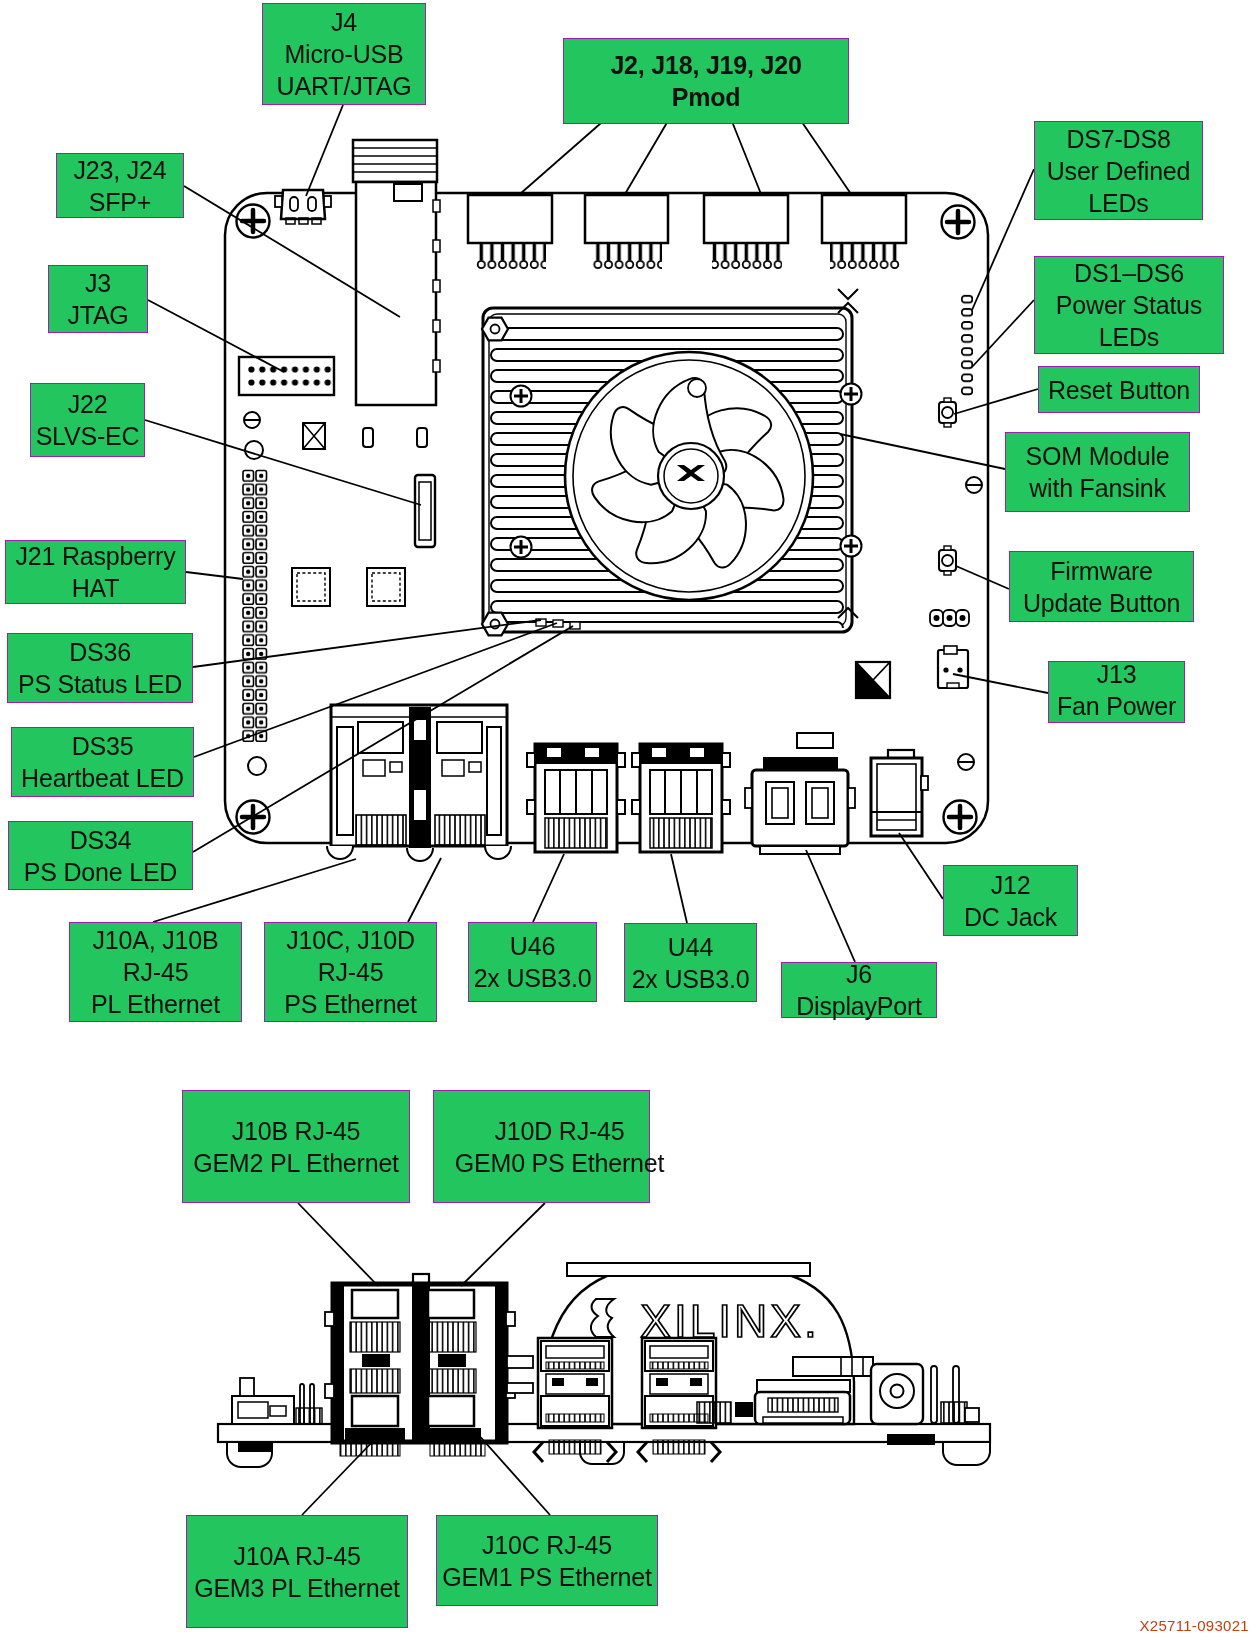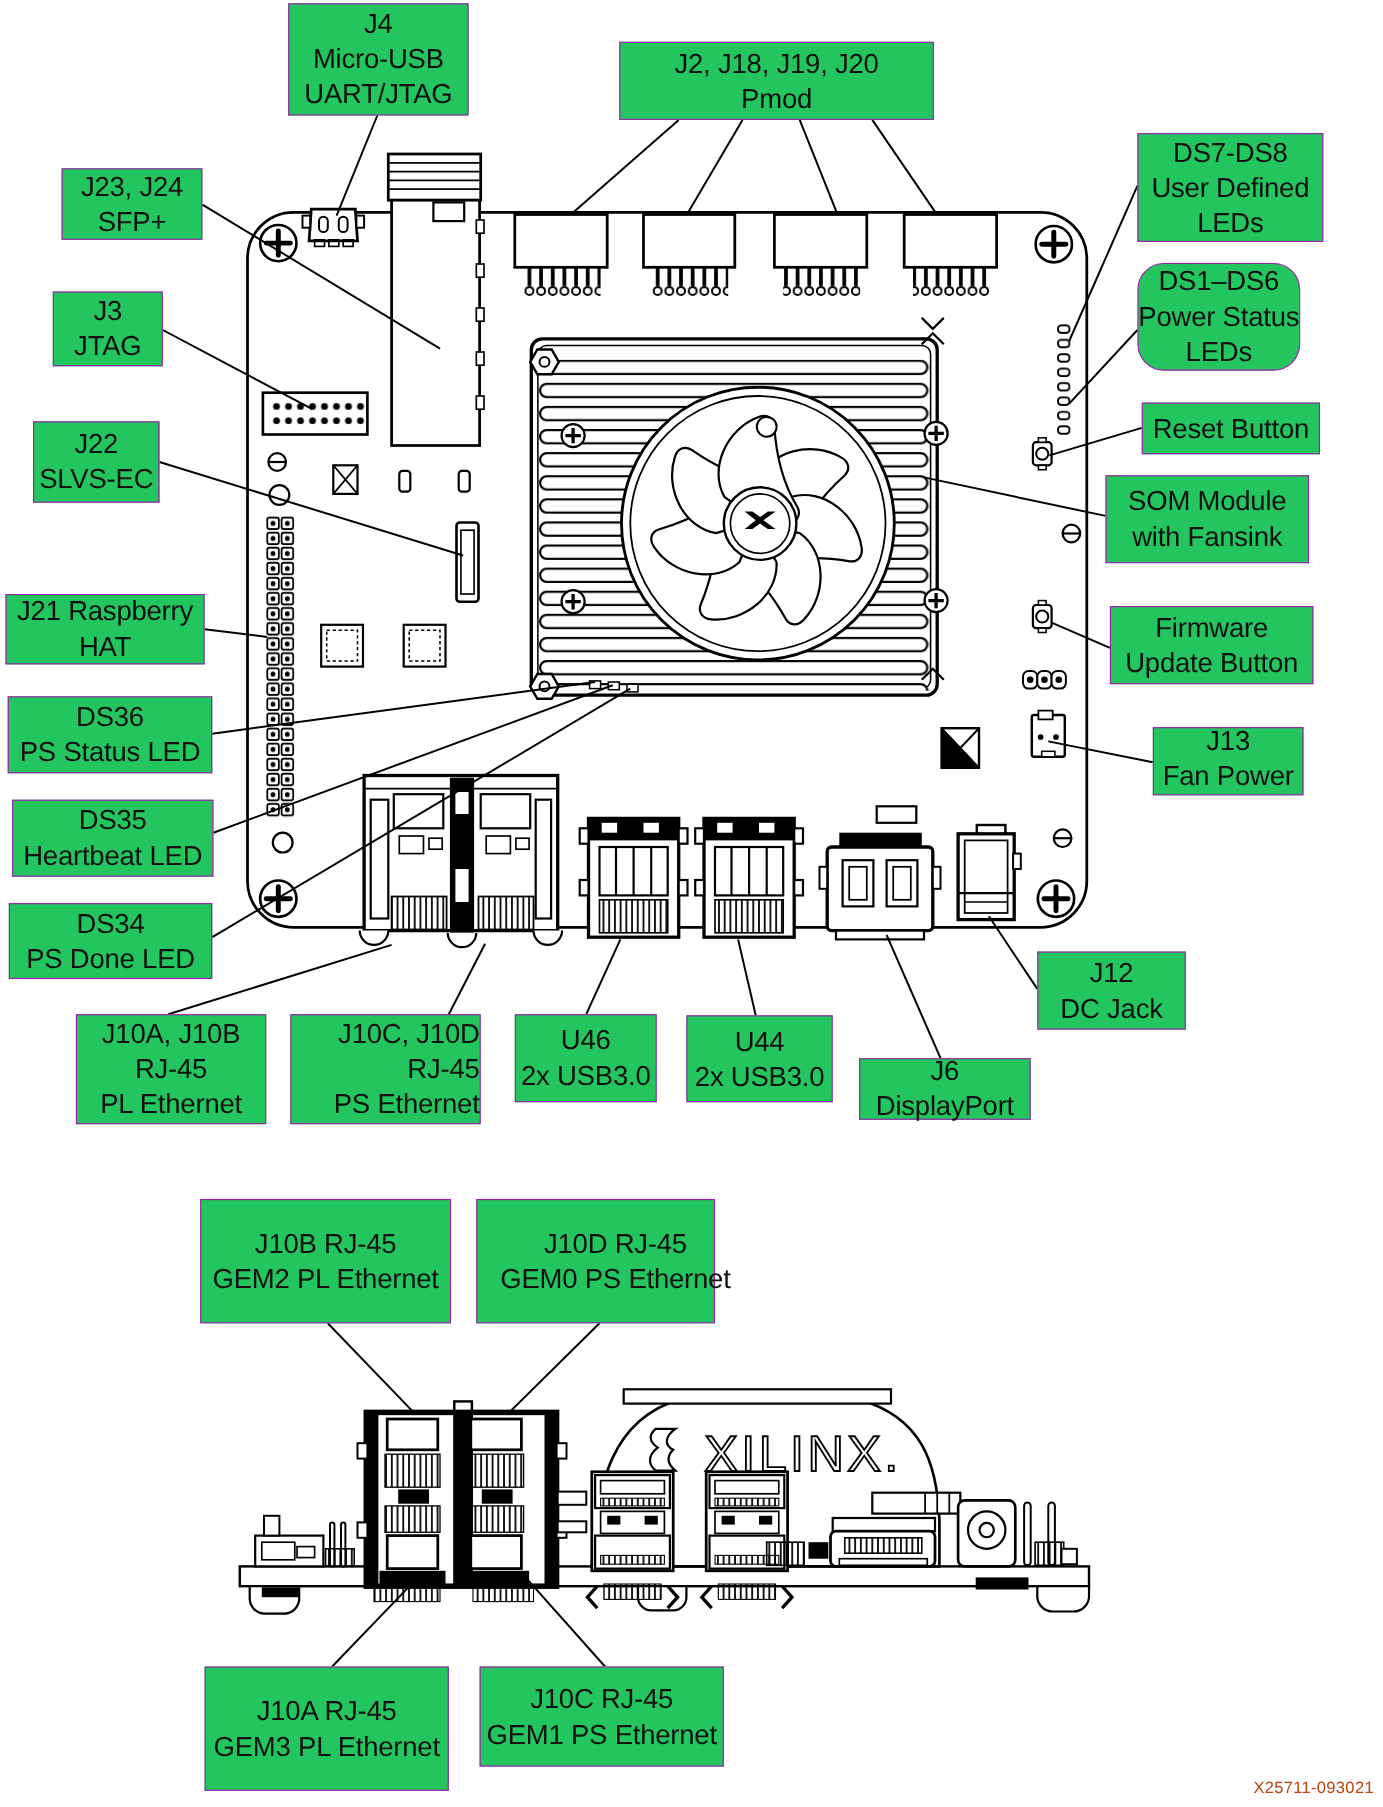--- a/index.html
+++ b/index.html
@@ -385,38 +385,38 @@
         <line x1="550" y1="1515" x2="476" y2="1432"></line>
       </g>
 </svg>
 
 <div id="callouts">
       <div class="callout" style="left: 262px; top: 3px; width: 164px; height: 102px;">
         <div class="cline">J4</div>
         <div class="cline">Micro-USB</div>
         <div class="cline">UART/JTAG</div>
       </div>
-      <div class="callout" style="left: 563px; top: 38px; width: 286px; height: 71px;">
+      <div class="callout" style="left: 563px; top: 38px; width: 286px; height: 86px; font-weight: bold;">
         <div class="cline">J2, J18, J19, J20</div>
         <div class="cline">Pmod</div>
       </div>
       <div class="callout" style="left: 56px; top: 153px; width: 128px; height: 65px;">
         <div class="cline">J23, J24</div>
         <div class="cline">SFP+</div>
       </div>
       <div class="callout" style="left: 1034px; top: 121px; width: 169px; height: 99px;">
         <div class="cline">DS7-DS8</div>
         <div class="cline">User Defined</div>
         <div class="cline">LEDs</div>
       </div>
       <div class="callout" style="left: 48px; top: 265px; width: 100px; height: 68px;">
         <div class="cline">J3</div>
         <div class="cline">JTAG</div>
       </div>
-      <div class="callout" style="left: 1034px; top: 239px; width: 148px; height: 98px; border-radius: 24px;">
+      <div class="callout" style="left: 1034px; top: 256px; width: 190px; height: 98px;">
         <div class="cline">DS1–DS6</div>
         <div class="cline">Power Status</div>
         <div class="cline">LEDs</div>
       </div>
       <div class="callout" style="left: 1038px; top: 366px; width: 162px; height: 47px;">
         <div class="cline">Reset Button</div>
       </div>
       <div class="callout" style="left: 30px; top: 383px; width: 115px; height: 74px;">
         <div class="cline">J22</div>
         <div class="cline">SLVS-EC</div>
@@ -451,21 +451,21 @@
       </div>
       <div class="callout" style="left: 943px; top: 865px; width: 135px; height: 71px;">
         <div class="cline">J12</div>
         <div class="cline">DC Jack</div>
       </div>
       <div class="callout" style="left: 69px; top: 922px; width: 173px; height: 100px;">
         <div class="cline">J10A, J10B</div>
         <div class="cline">RJ-45</div>
         <div class="cline">PL Ethernet</div>
       </div>
-      <div class="callout" style="left: 264px; top: 922px; width: 173px; height: 100px; align-items: flex-end;">
+      <div class="callout" style="left: 264px; top: 922px; width: 173px; height: 100px;">
         <div class="cline">J10C, J10D</div>
         <div class="cline">RJ-45</div>
         <div class="cline">PS Ethernet</div>
       </div>
       <div class="callout" style="left: 468px; top: 922px; width: 129px; height: 80px;">
         <div class="cline">U46</div>
         <div class="cline">2x USB3.0</div>
       </div>
       <div class="callout" style="left: 624px; top: 923px; width: 133px; height: 79px;">
         <div class="cline">U44</div>

